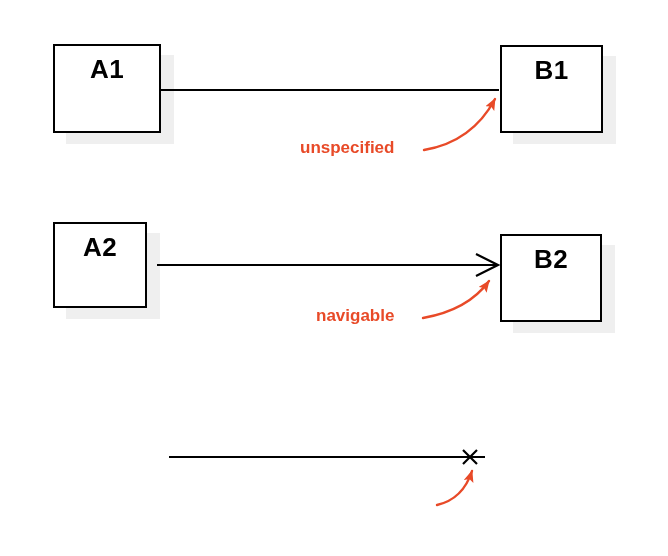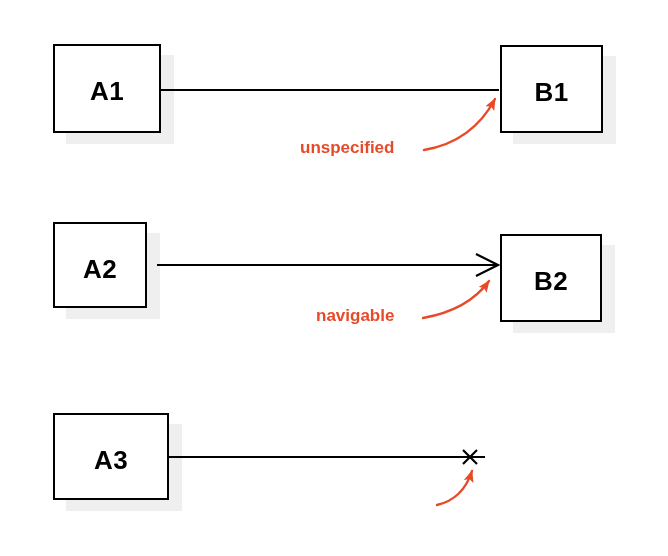--- a/index.html
+++ b/index.html
@@ -22,21 +22,21 @@
     border: 2.5px solid var(--line, #000000);
     box-shadow: 13px 11px 0 var(--shadow, #efefef);
     display: flex;
     justify-content: center;
     align-items: flex-start;
   }
   .uml-box .lbl {
     font-weight: bold;
     font-size: 26px;
     line-height: 1;
-    margin-top: 32px;
+    margin-top: 10px;
     color: var(--line, #000000);
     letter-spacing: 0.5px;
   }
   .annotation {
     position: absolute;
     font-weight: bold;
     font-size: 17px;
     line-height: 1.1;
     color: var(--accent, #e84a28);
     white-space: nowrap;
@@ -75,23 +75,20 @@
     <span class="lbl">B1</span>
   </div>
 
   <div class="uml-box" style="left:53px;top:222px;width:94px;height:86px">
     <span class="lbl">A2</span>
   </div>
   <div class="uml-box" style="left:500px;top:234px;width:102px;height:88px">
     <span class="lbl">B2</span>
   </div>
 
-  <div class="uml-box" style="left:53px;top:413px;width:116px;height:87px">
-    <span class="lbl">A3</span>
-  </div>
 
   <div class="annotation" style="left:300px;top:139px">unspecified</div>
   <div class="annotation" style="left:316px;top:307px">navigable</div>
 
   <svg class="overlay" width="668" height="556" viewBox="0 0 668 556">
     <defs>
       <marker id="accent-head" markerUnits="userSpaceOnUse" markerWidth="14" markerHeight="12" refX="11" refY="5" orient="auto">
         <path class="accent-fill" d="M0,0 L12,5 L0,10 L2.5,5 Z"></path>
       </marker>
     </defs>

